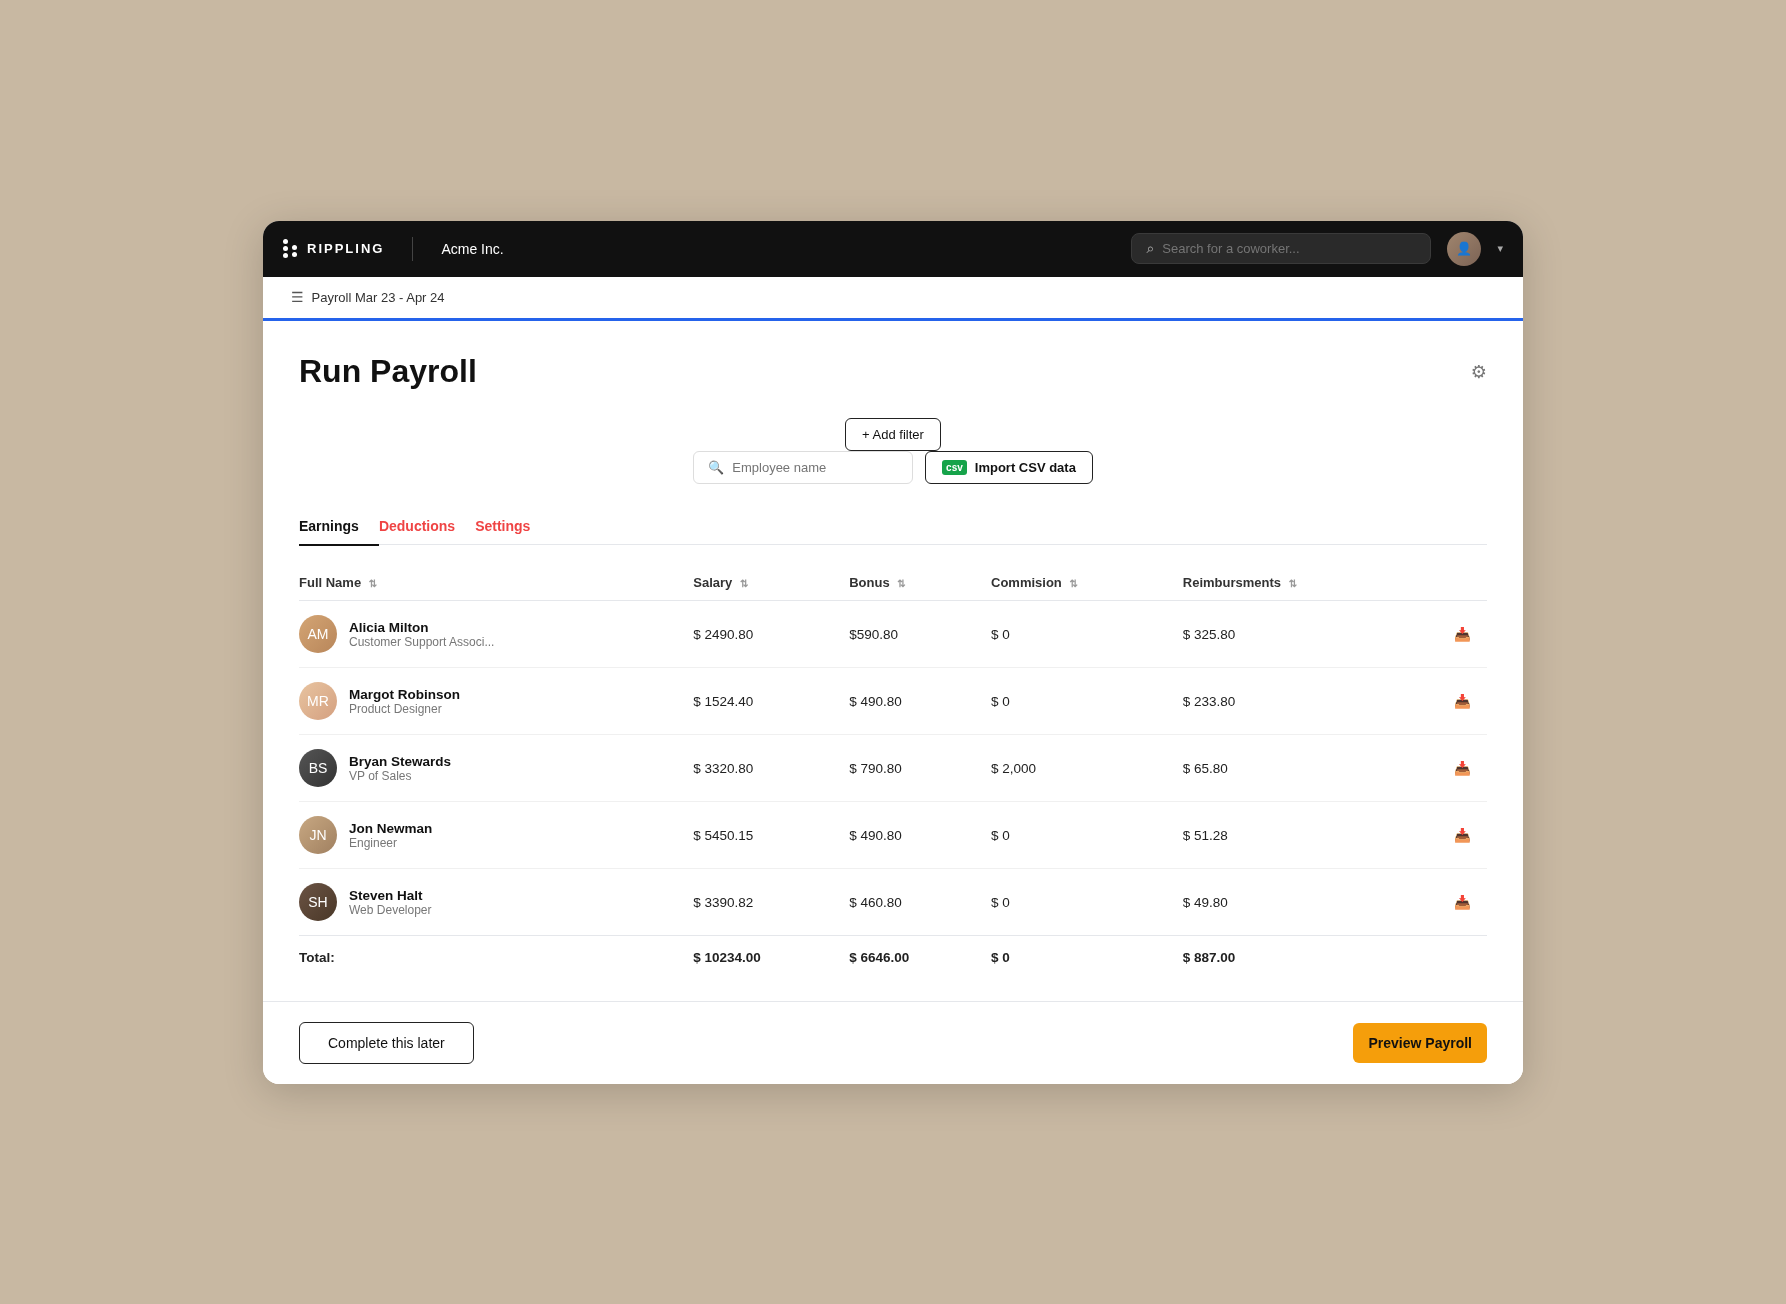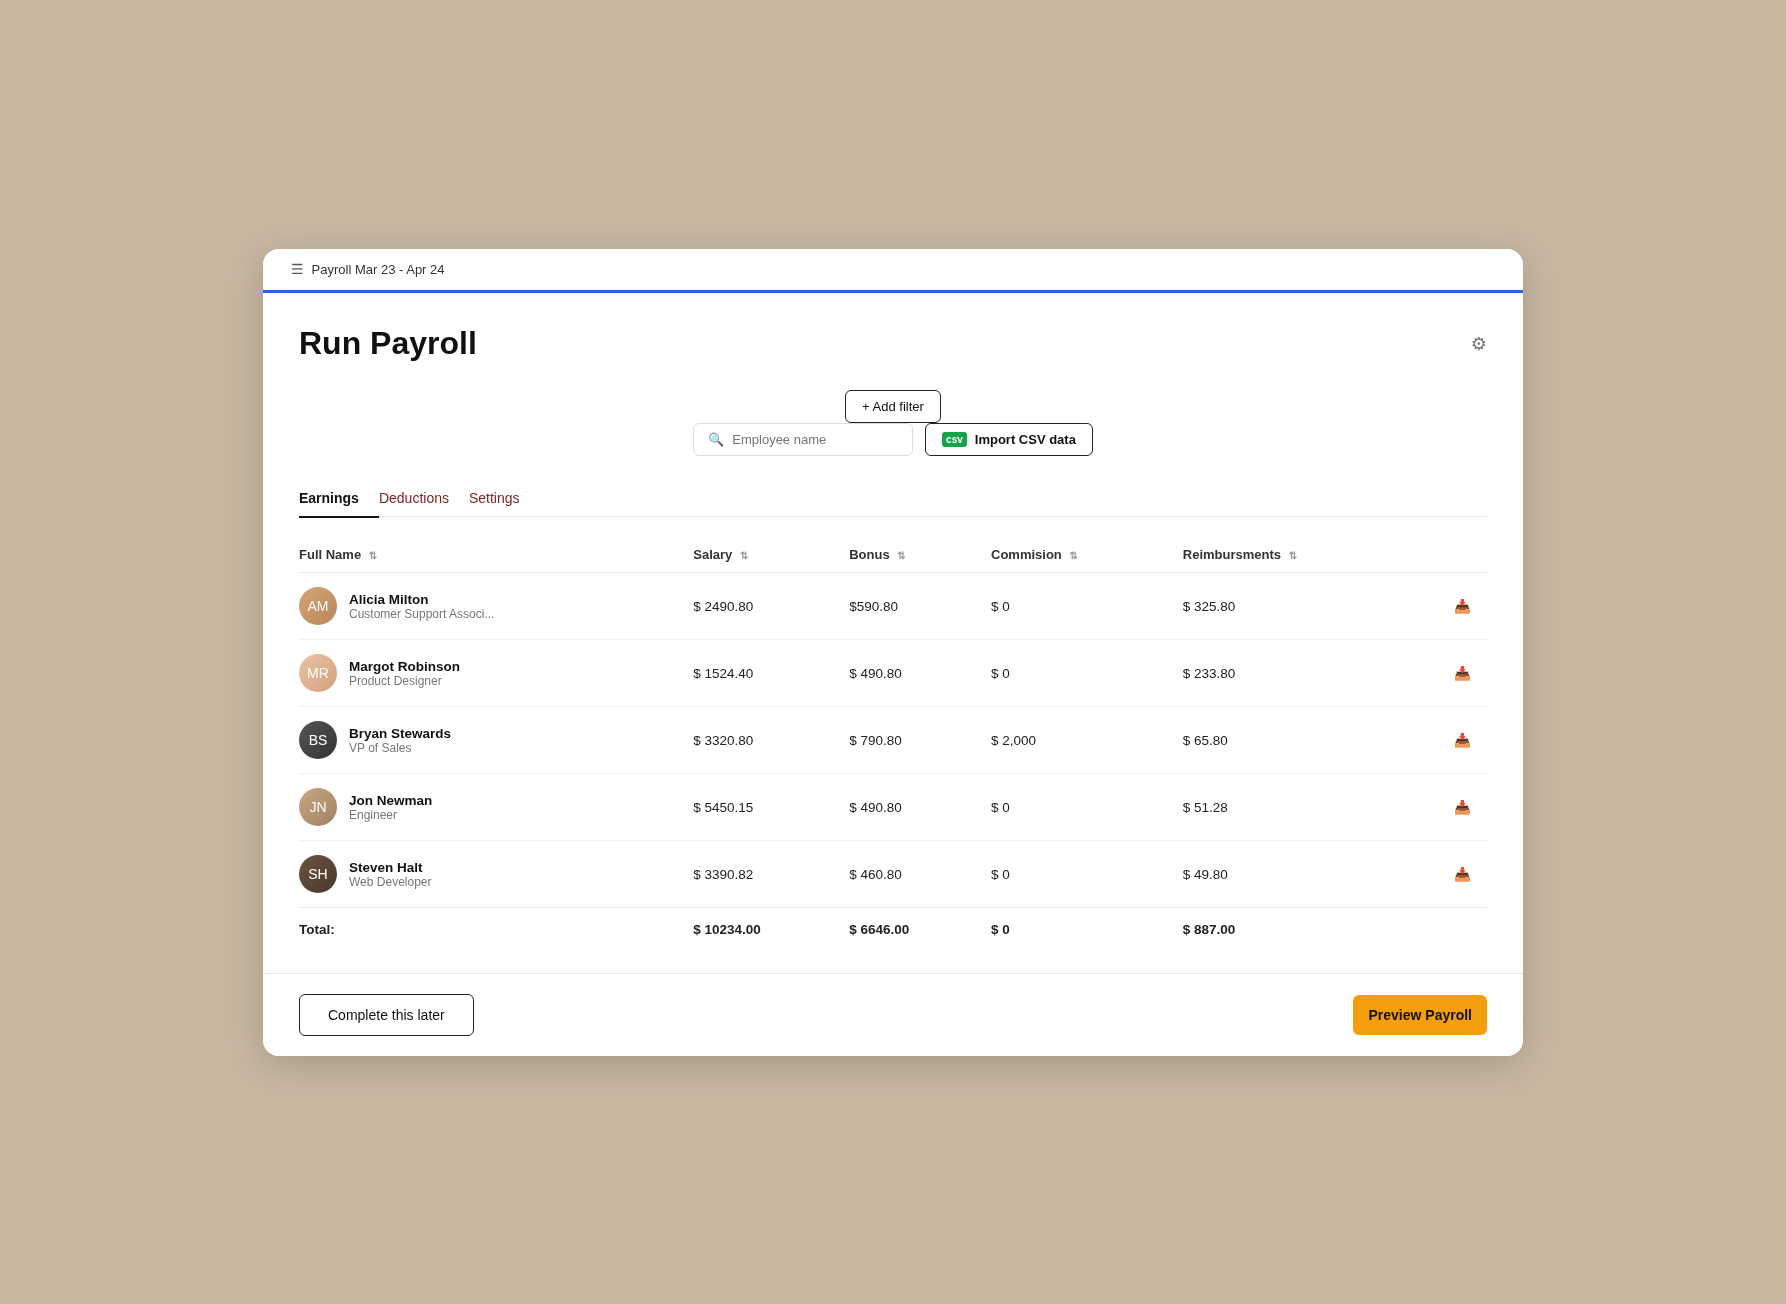--- a/index.html
+++ b/index.html
@@ -212,22 +212,22 @@
     
     .tabs {
       display: flex;
       gap: 0;
       border-bottom: 1.5px solid #e5e7eb;
       margin-bottom: 20px;
     }
     .tab {
       padding: 10px 20px 10px 0;
       font-size: 14px;
-      font-weight: 400;
-      color: #7f1d1d;
+      font-weight: 700;
+      color: #ef4444;
       cursor: pointer;
       border-bottom: 2.5px solid transparent;
       margin-bottom: -1.5px;
     }
     .tab.active {
       color: #111;
       font-weight: 600;
       border-bottom: 2.5px solid #111;
     }
     
@@ -338,20 +338,45 @@
       font-weight: 700;
       cursor: pointer;
       color: #111;
     }
   </style>
 </head>
 <body>
 
 <div class="window">
 
+  <nav class="topnav">
+    <div class="topnav-logo">
+      <div class="logo-icon">
+        <div class="logo-dot-group">
+          <div class="logo-dot"></div>
+          <div class="logo-dot"></div>
+          <div class="logo-dot"></div>
+        </div>
+        <div class="logo-dot-group" style="margin-left:2px; margin-top:4px;">
+          <div class="logo-dot"></div>
+          <div class="logo-dot"></div>
+        </div>
+      </div>
+      <span style="font-size:13px; letter-spacing:2px;">RIPPLING</span>
+    </div>
+    <div class="logo-divider"></div>
+    <span class="company-name">Acme Inc.</span>
+    <div class="topnav-spacer"></div>
+    <div class="search-bar">
+      <span class="search-icon-svg">⌕</span>
+      <input type="text" placeholder="Search for a coworker..." style="">
+    </div>
+    <div class="user-avatar-top">👤</div>
+    <span class="chevron-down">▾</span>
+  </nav>
 
   <div class="breadcrumb-bar">
     <span class="breadcrumb-icon">☰</span>
     <span class="breadcrumb-text">Payroll Mar 23 - Apr 24</span>
   </div>
 
   <div class="main-content">
 
     <div class="page-header">
       <h1 class="page-title">Run Payroll</h1>

